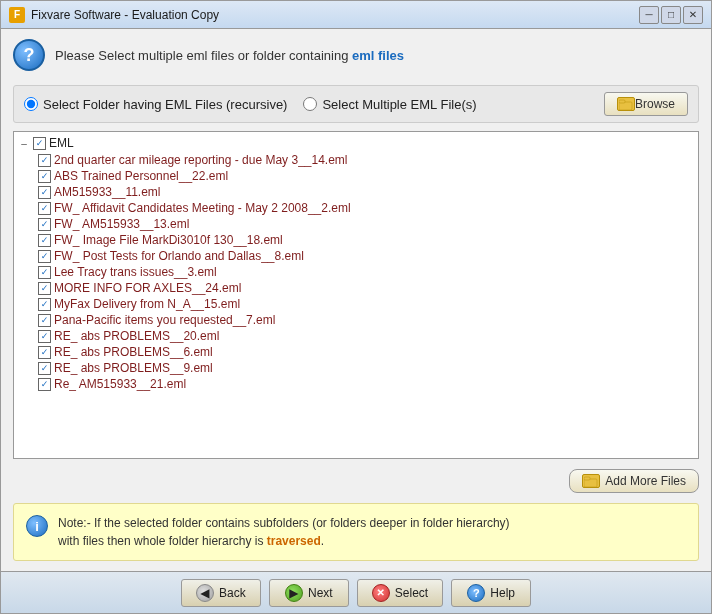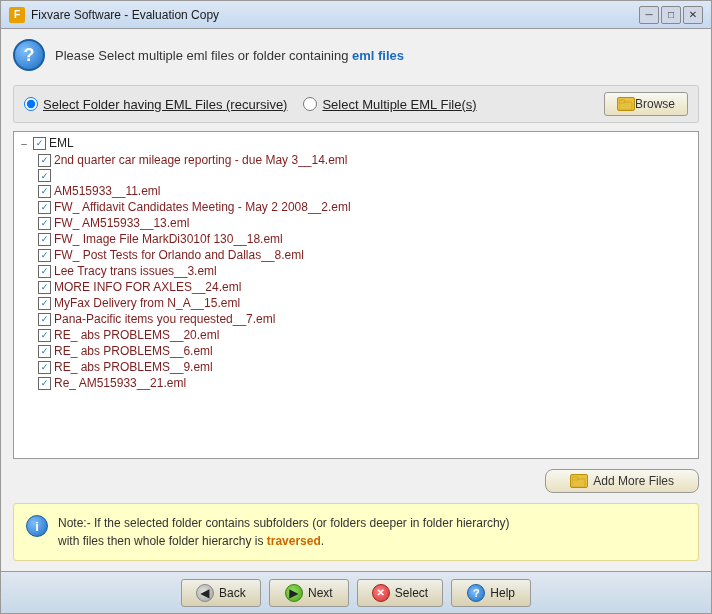--- a/index.html
+++ b/index.html
@@ -131,21 +131,20 @@
 
     .radio-option input[type="radio"] {
       cursor: pointer;
       width: 14px;
       height: 14px;
     }
 
     .radio-label {
       font-size: 13px;
       color: #222;
-      text-decoration: underline;
     }
 
     .spacer { flex: 1; }
 
     .browse-btn {
       background: linear-gradient(to bottom, #f8f8f0, #e8e0c0);
       border: 1px solid #999;
       border-radius: 3px;
       padding: 4px 12px;
       cursor: pointer;
@@ -241,21 +240,21 @@
     .bottom-controls {
       display: flex;
       justify-content: flex-end;
       padding: 2px 0;
     }
 
     .add-more-btn {
       background: linear-gradient(to bottom, #f8f8f0, #e8e0c0);
       border: 1px solid #999;
       border-radius: 8px;
-      padding: 4px 24px;
+      padding: 4px 12px;
       cursor: pointer;
       display: flex;
       align-items: center;
       gap: 5px;
       font-size: 12px;
       color: #333;
     }
 
     .note-panel {
       background: #ffffc8;
@@ -423,20 +422,21 @@
           <div class="checkbox checked"></div>
           <span class="folder-label">EML</span>
         </div>
 
         <div class="file-item">
           <div class="checkbox checked"></div>
           <span class="file-name">2nd quarter car mileage reporting - due May 3__14.eml</span>
         </div>
         <div class="file-item">
           <div class="checkbox checked"></div>
+          <span class="file-name">ABS Trained Personnel__22.eml</span>
         </div>
         <div class="file-item">
           <div class="checkbox checked"></div>
           <span class="file-name">AM515933__11.eml</span>
         </div>
         <div class="file-item">
           <div class="checkbox checked"></div>
           <span class="file-name">FW_ Affidavit Candidates Meeting - May 2 2008__2.eml</span>
         </div>
         <div class="file-item">

